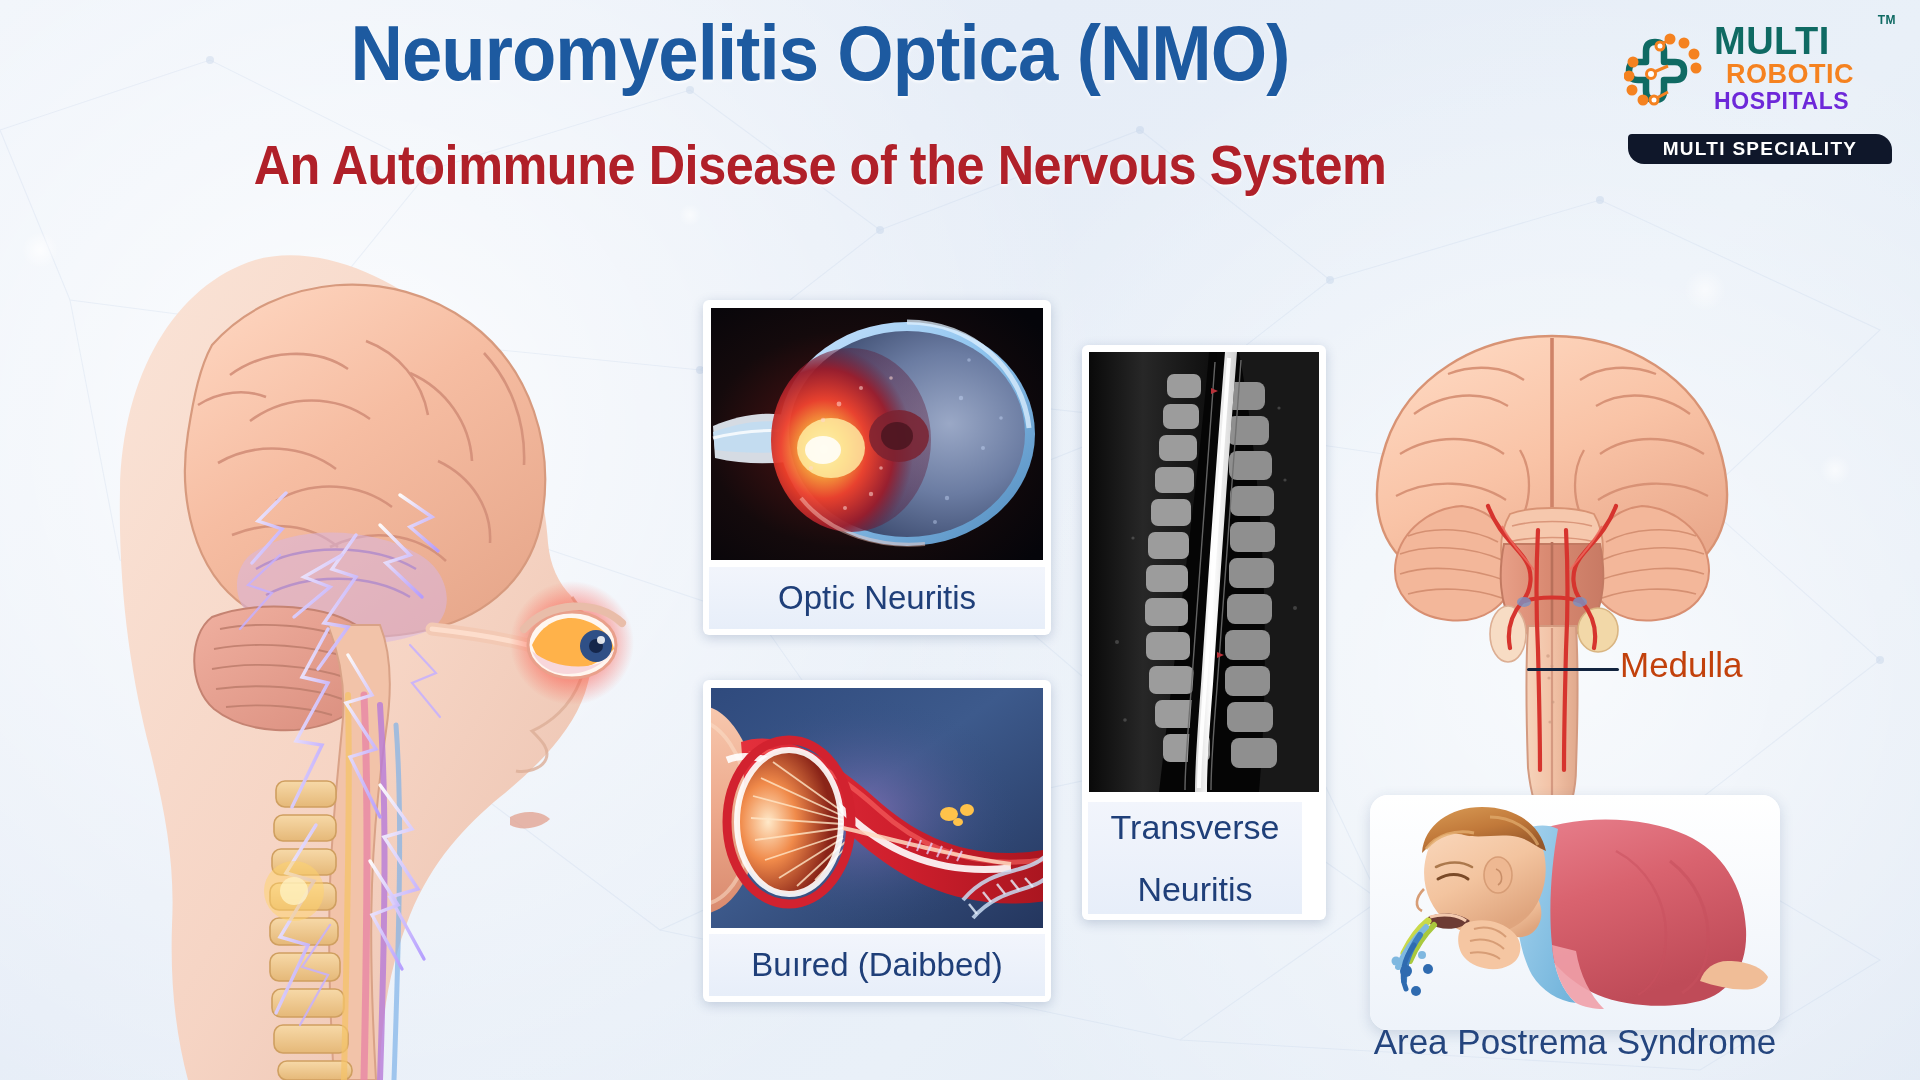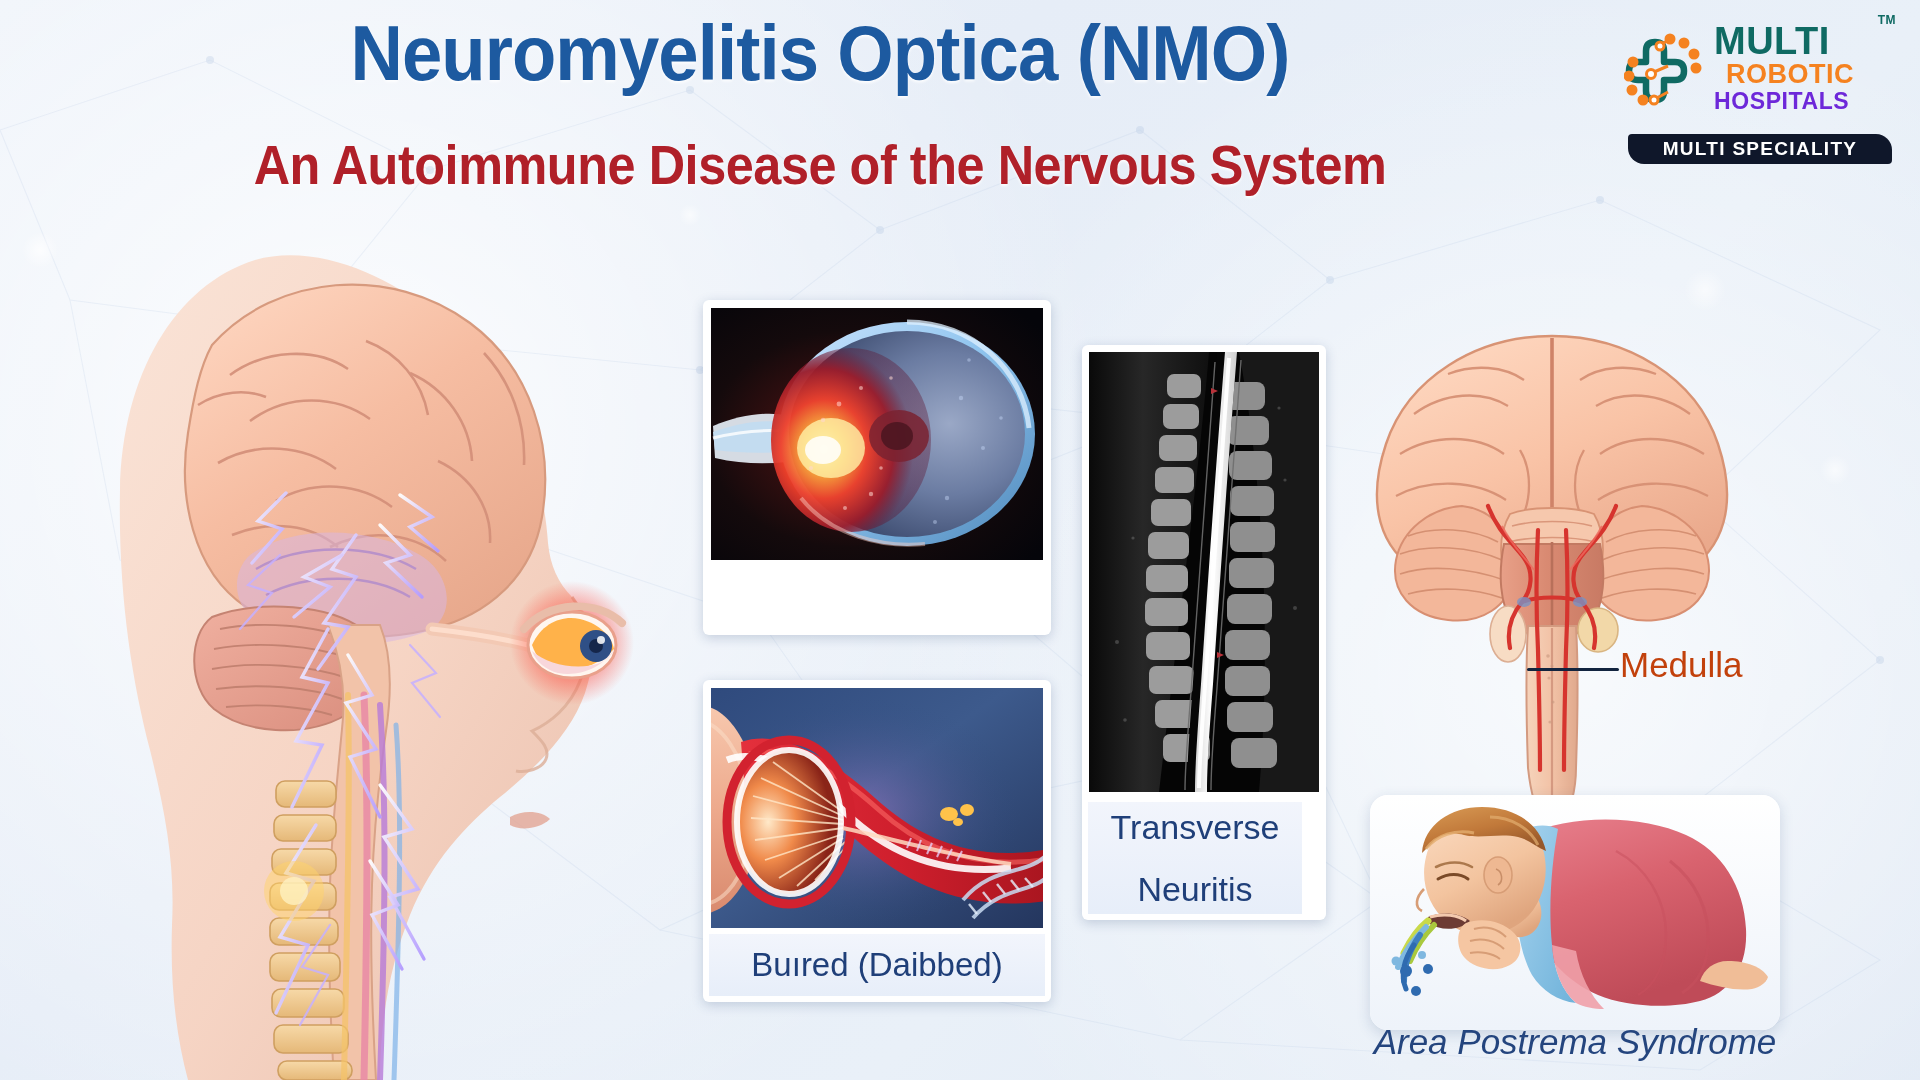--- a/index.html
+++ b/index.html
@@ -94,21 +94,21 @@
 
   
   .brain-illus { position:absolute; left:1352px; top:330px; width:400px; height:470px; }
 
   
   .medulla-label { position:absolute; left:1620px; top:645px; font-size:35px; font-weight:500; color:#c2410c; }
   .medulla-line { position:absolute; left:1527px; top:668px; width:92px; height:3px; background:#12243f; border-radius:2px; }
 
   
   .ap-caption { position:absolute; left:1338px; top:1022px; width:474px; text-align:center;
-    font-size:35px; font-weight:500; color:#24457e;font-style:italic; }
+    font-size:35px; font-weight:500; color:#24457e; }
 </style>
 </head>
 <body>
 
 <svg class="bg-network" viewBox="0 0 1920 1080" preserveAspectRatio="none">
   <g stroke="#b9cbe4" stroke-width="1.1" fill="none" opacity=".55">
     <path d="M0 130 L210 60 L430 170 L300 330 L70 300 Z"></path>
     <path d="M430 170 L690 90 L880 230 L700 370 L300 330"></path>
     <path d="M880 230 L1140 130 L1330 280 L1150 420 L700 370"></path>
     <path d="M1330 280 L1600 200 L1880 330 L1700 500 L1150 420"></path>
@@ -379,20 +379,21 @@
         <circle cx="236" cy="190" r="2.2"></circle>
           <circle cx="290" cy="110" r="1.8"></circle>
         <circle cx="258" cy="52" r="1.8"></circle>
           <circle cx="224" cy="214" r="2"></circle>
       </g>
 
       <path d="M196 14 C262 14 312 62 318 120" fill="none" stroke="#dff0ff" stroke-width="5" opacity=".75"></path>
       <path d="M90 190 C120 228 172 240 214 236" fill="none" stroke="#ffd3c8" stroke-width="4" opacity=".45"></path>
     </svg>
   </div>
+  <div class="card-caption">Optic Neuritis</div>
 </div>
 
 <div class="card" id="card-inflamed-nerve">
   <div class="pic">
     <svg viewBox="0 0 332 240" preserveAspectRatio="xMidYMid slice" width="332" height="240">
       <defs>
         <linearGradient id="in-bg" x1="0" y1="0" x2="1" y2="1">
           <stop offset="0%" stop-color="#2f4a7d"></stop>
             <stop offset="45%" stop-color="#3d5a8c"></stop>
           <stop offset="100%" stop-color="#24365e"></stop>

